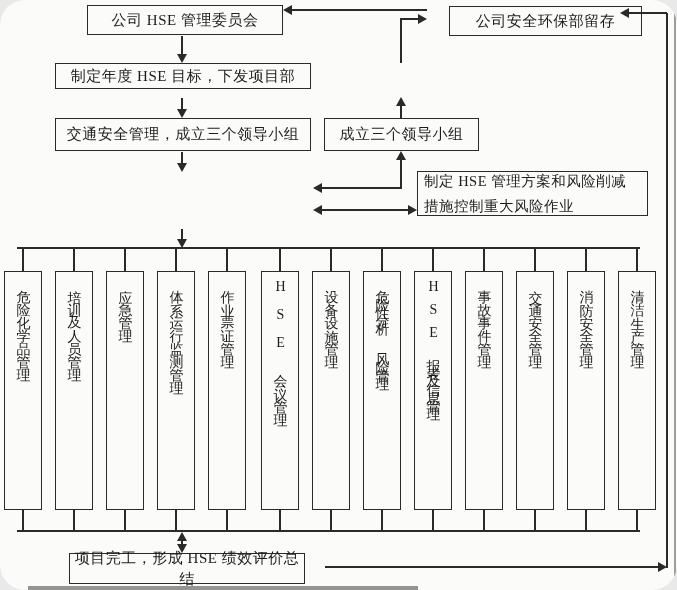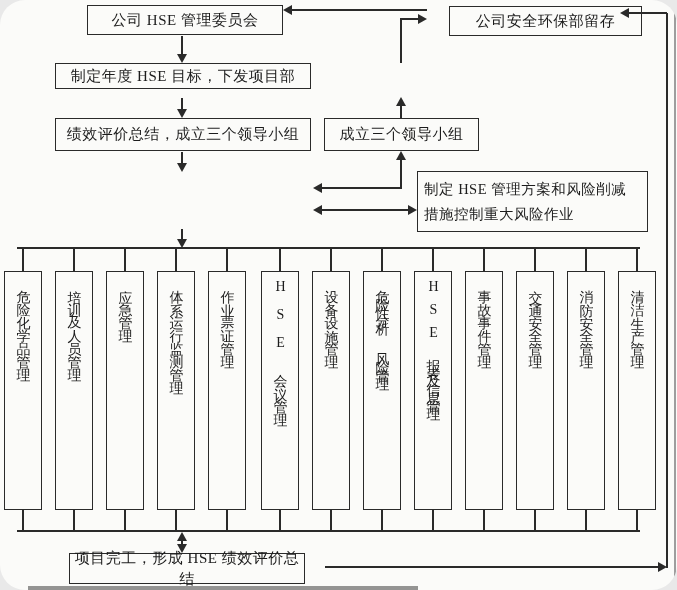--- a/index.html
+++ b/index.html
@@ -39,23 +39,23 @@
   .scan-edge-bottom{position:absolute;left:28px;top:586px;width:390px;height:4px;background:#3f3f3f;opacity:.55;}
 </style>
 </head>
 <body>
 
 <div id="canvas">
 
   <div class="box" style="left:87px;top:5px;width:196px;height:30px;">公司 HSE 管理委员会</div>
   <div class="box" style="left:427px;top:6px;width:193px;height:30px;margin-left:22px;">公司安全环保部留存</div>
   <div class="box" style="left:55px;top:63px;width:256px;height:26px;">制定年度 HSE 目标，下发项目部</div>
-  <div class="box" style="left:55px;top:118px;width:256px;height:33px;">绩效评价总结，成立三个领导小组</div>
+  <div class="box" style="left:55px;top:118px;width:256px;height:33px;">交通安全管理，成立三个领导小组</div>
   <div class="box" style="left:324px;top:118px;width:155px;height:33px;">成立三个领导小组</div>
-  <div class="box multiline" style="left:417px;top:171px;width:231px;height:61px;">制定 HSE 管理方案和风险削减
+  <div class="box multiline" style="left:417px;top:171px;width:231px;height:45px;">制定 HSE 管理方案和风险削减
 措施控制重大风险作业</div>
   <div class="box" style="left:69px;top:553px;width:236px;height:31px;">项目完工，形成 HSE 绩效评价总结</div>
 
   <div class="vbox" style="left:4px;">
       <div class="vlabel" style="letter-spacing: 13px;">危险化学品管理</div>
     </div>
   <div class="vbox" style="left:55px;">
       <div class="vlabel" style="letter-spacing: 13px;">培训及人员管理</div>
     </div>
   <div class="vbox" style="left:106px;">

